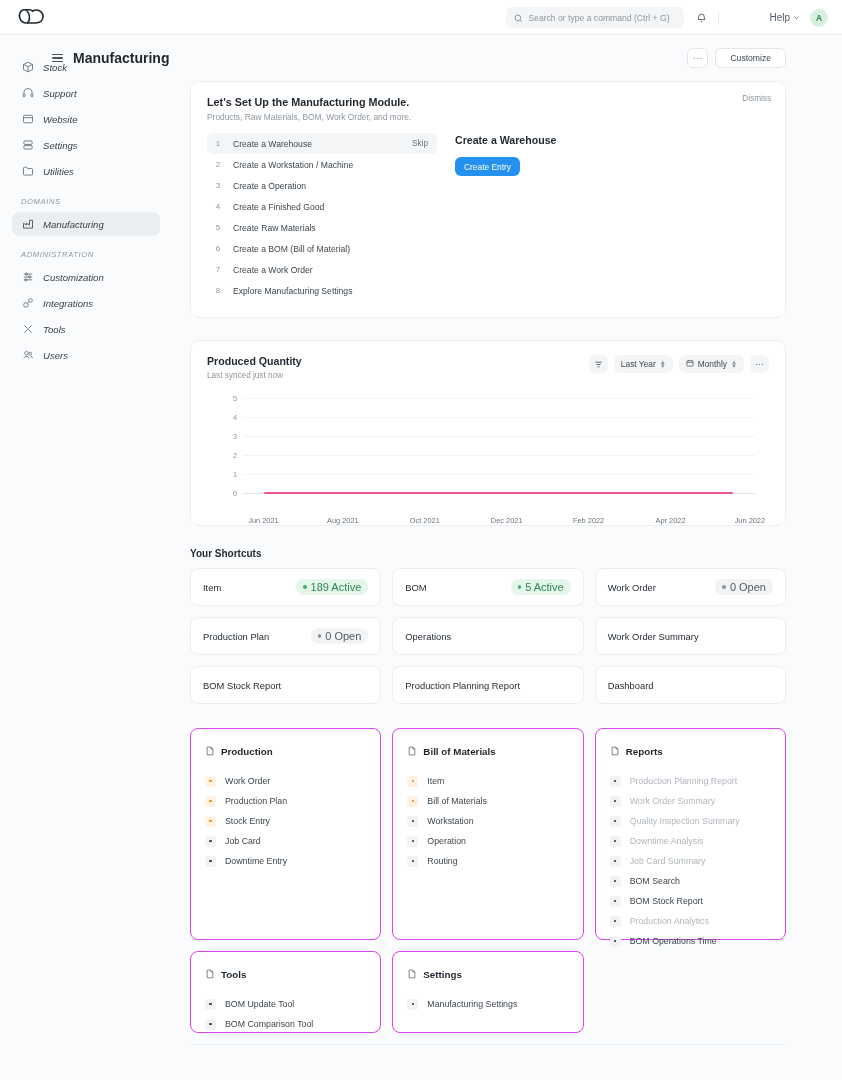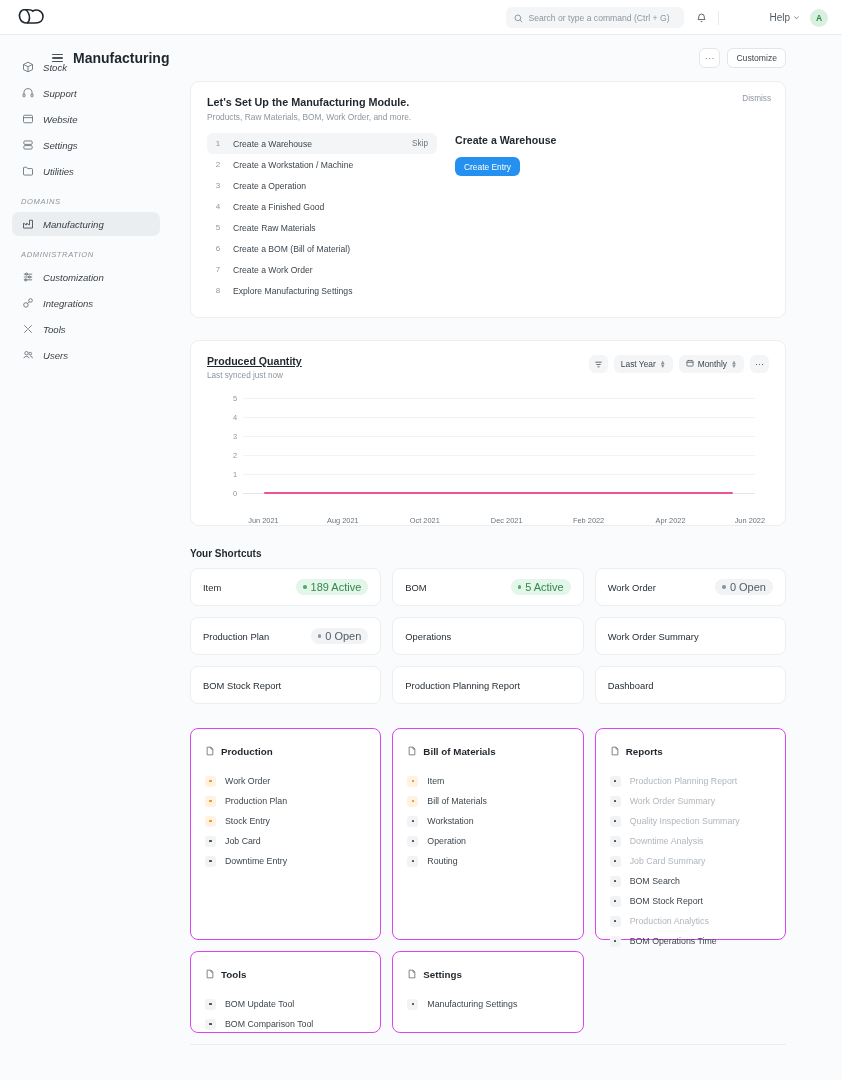--- a/index.html
+++ b/index.html
@@ -75,21 +75,21 @@
     position: relative;
   }
   .page-title-wrap { display: flex; align-items: center; gap: 10px; margin-left: -120px; }
   .burger { display: flex; flex-direction: column; gap: 2.5px; width: 11px; }
   .burger span { height: 1.2px; background: #4a525a; display: block; border-radius: 1px; }
   .page-title { font-size: 14px; font-weight: 700; color: #1f272e; }
   .head-actions { position: absolute; right: 56px; display: flex; align-items: center; gap: 7px; }
   .btn-ghost {
     height: 20px; border: 1px solid #e2e6e9; background: #fff; border-radius: 6px;
     font-size: 8.6px; color: #3d464d; display: flex; align-items: center;
-    justify-content: center; padding: 0 8px; cursor: pointer;
+    justify-content: center; padding: 0 14px; cursor: pointer;
   }
   .btn-dots { width: 21px; padding: 0; letter-spacing: .5px; color: #6b747c; }
 
   .scroll { flex: 1; overflow: hidden; padding: 0 56px 0 18px; }
 
   
   .card {
     background: #ffffff; border: 1px solid #eceff1; border-radius: 9px;
   }
 
@@ -115,21 +115,21 @@
   .btn-primary {
     margin-top: 11px; height: 19px; background: #2490ef; color: #fff;
     border: none; border-radius: 6px; font-size: 8.4px; padding: 0 9px;
     display: inline-flex; align-items: center; cursor: pointer;
     font-family: "Liberation Sans", sans-serif;
   }
 
   
   .chart-card { padding: 14px 16px 12px 16px; margin-bottom: 22px; position: relative; }
   .chart-head { display: flex; align-items: flex-start; justify-content: space-between; }
-  .chart-title { font-size: 10.6px; font-weight: 600; color: #1f272e; text-decoration: underline; }
+  .chart-title { font-size: 10.6px; font-weight: 600; color: #1f272e; }
   .chart-sync { font-size: 8.2px; color: #8d969e; margin-top: 4px; }
   .chart-ctrls { display: flex; align-items: center; gap: 6px; }
   .ctrl {
     height: 18px; background: #f4f5f6; border-radius: 6px;
     display: flex; align-items: center; gap: 4px; padding: 0 7px;
     font-size: 8.4px; color: #3d464d; cursor: pointer;
   }
   .ctrl.sq { width: 19px; padding: 0; justify-content: center; }
   .updown { display: flex; flex-direction: column; line-height: 4px; font-size: 6px; color: #8d969e; }
 

